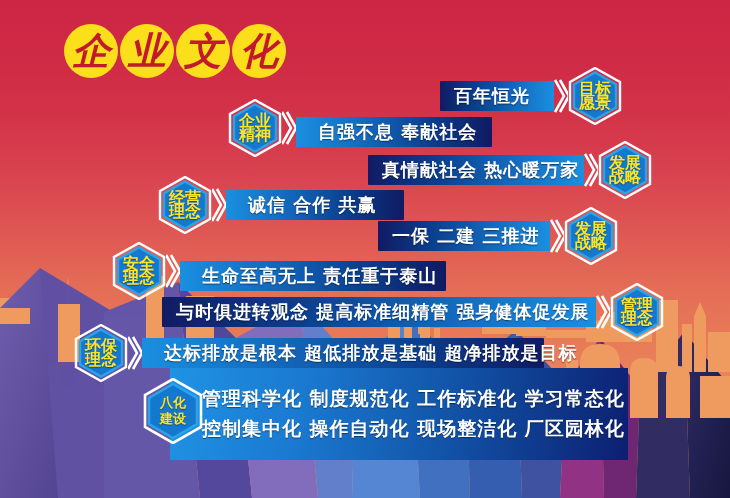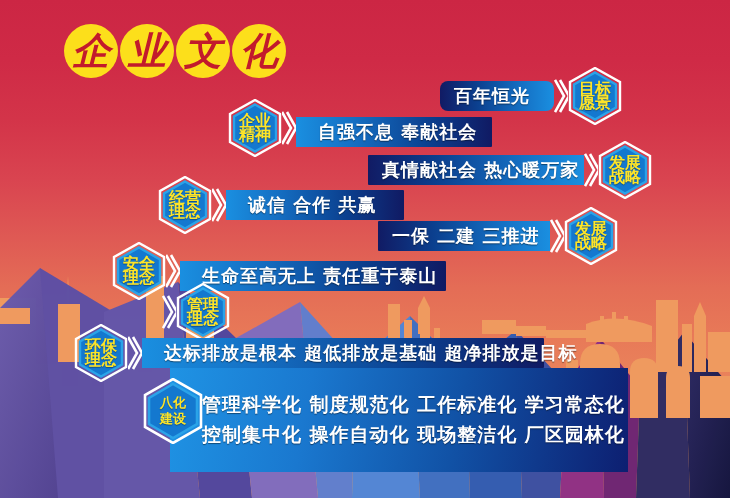--- a/index.html
+++ b/index.html
@@ -128,21 +128,21 @@
     text-shadow: 0 1px 1px rgba(0,0,0,.35);
   }
   .hex-label span { display: block; }
 
   
   #block-eight {
     position: absolute;
     left: 170px;
     top: 368px;
     width: 458px;
-    height: 104px;
+    height: 92px;
     background: linear-gradient(100deg, #1f93e4 0%, #1a78cf 30%, #1152a6 62%, #0d1f71 100%);
     z-index: 18;
     display: flex;
     flex-direction: column;
     justify-content: center;
     gap: 4px;
     padding-left: 32px;
     box-sizing: border-box;
   }
   #block-eight .bar-text { font-size: 19px; }
@@ -255,21 +255,21 @@
   </svg>
 
   <div class="title-wrap">
     <div class="title-char">企</div>
     <div class="title-char">业</div>
     <div class="title-char">文</div>
     <div class="title-char">化</div>
   </div>
 
   <div class="row" style="left:440px; top:67px;">
-    <div class="bar hex-right" style="width:114px;border-radius:8px;">
+    <div class="bar hex-right" style="width:114px;">
       <span class="bar-text">百年恒光</span>
     </div>
     <svg class="chev" viewBox="0 0 14 34">
       <path d="M1 1 L10 17 L1 33" fill="none" stroke="#ffffff" stroke-width="2.6"></path>
       <path d="M6 1 L15 17 L6 33" fill="none" stroke="#ffffff" stroke-width="2.6"></path>
     </svg>
     <div class="hex">
       <svg width="54" height="58" viewBox="0 0 54 58">
         <polygon points="27,1 52,15 52,43 27,57 2,43 2,15" fill="none" stroke="#ffffff" stroke-width="2.4"></polygon>
         <polygon points="27,5.5 48,17.5 48,40.5 27,52.5 6,40.5 6,17.5" fill="#1478cf" stroke="#2aa3e8" stroke-width="2.4"></polygon>
@@ -375,20 +375,23 @@
     <svg class="chev" viewBox="0 0 14 34">
       <path d="M0 1 L9 17 L0 33" fill="none" stroke="#ffffff" stroke-width="2.6"></path>
       <path d="M5 1 L14 17 L5 33" fill="none" stroke="#ffffff" stroke-width="2.6"></path>
     </svg>
     <div class="bar hex-left" style="width:266px;margin-top:9px;">
       <span class="bar-text">生命至高无上  责任重于泰山</span>
     </div>
   </div>
 
   <div class="row" style="left:162px; top:283px;">
+    <div class="bar hex-right" style="width:434px;">
+      <span class="bar-text">与时俱进转观念 提高标准细精管  强身健体促发展</span>
+    </div>
     <svg class="chev" viewBox="0 0 14 34">
       <path d="M1 1 L10 17 L1 33" fill="none" stroke="#ffffff" stroke-width="2.6"></path>
       <path d="M6 1 L15 17 L6 33" fill="none" stroke="#ffffff" stroke-width="2.6"></path>
     </svg>
     <div class="hex">
       <svg width="54" height="58" viewBox="0 0 54 58">
         <polygon points="27,1 52,15 52,43 27,57 2,43 2,15" fill="none" stroke="#ffffff" stroke-width="2.4"></polygon>
         <polygon points="27,5.5 48,17.5 48,40.5 27,52.5 6,40.5 6,17.5" fill="#1478cf" stroke="#2aa3e8" stroke-width="2.4"></polygon>
       </svg>
       <div class="hex-label">

